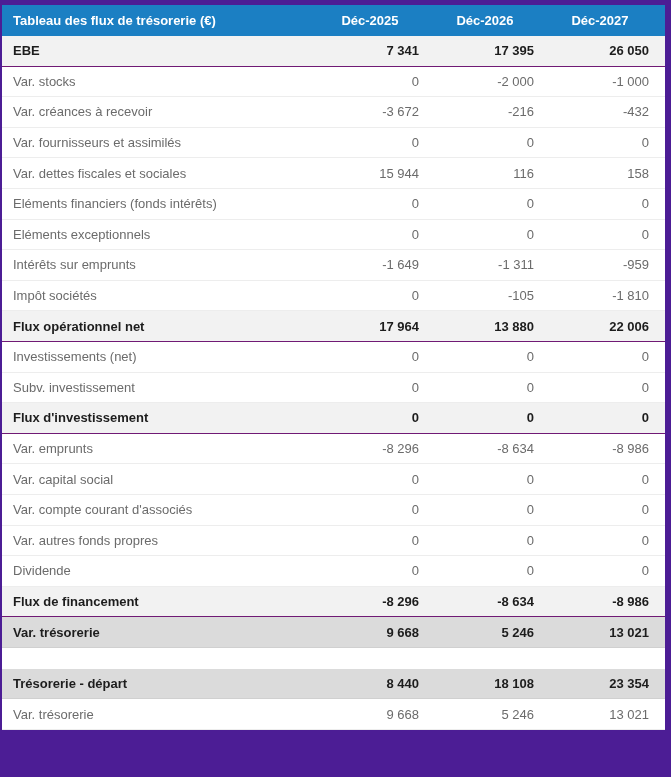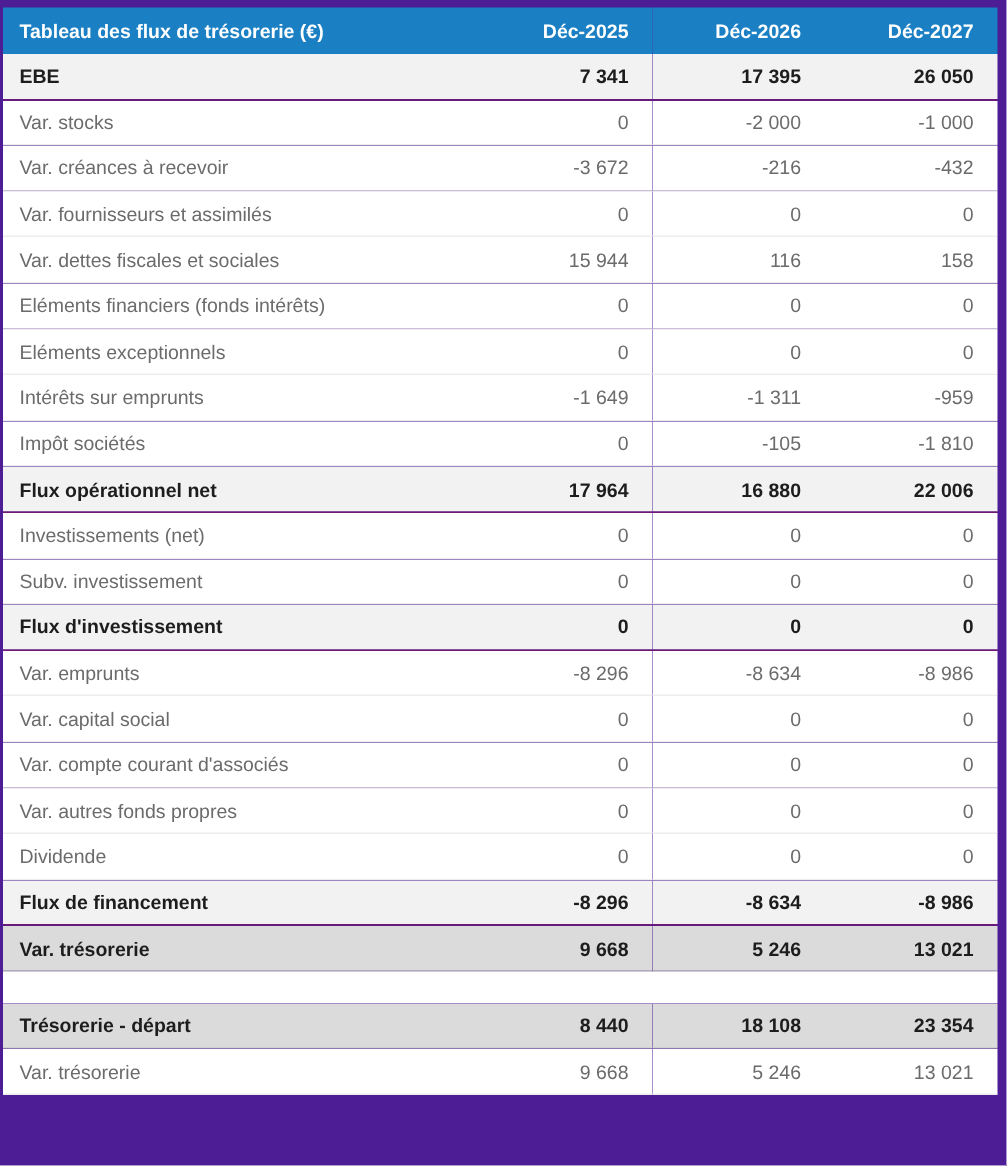--- a/index.html
+++ b/index.html
@@ -3,21 +3,21 @@
 <meta charset="utf-8">
 <style>
   html,body{margin:0;padding:0;background:#ffffff;}
   body{font-family:"Liberation Sans","DejaVu Sans",sans-serif;-webkit-font-smoothing:antialiased;}
   .page{width:671px;height:777px;overflow:hidden;background:#4c1d95;}
   table.flux{border-collapse:collapse;table-layout:fixed;width:663px;margin:5px 0 0 2px;}
   col.c-label{width:318px;}
   col.c-num{width:115px;}
   thead th{background:var(--header-bg,#1b7fc3);color:var(--header-text,#fff);font-weight:bold;height:29px;font-size:13px;}
   th.title{text-align:left;padding-left:11px;white-space:nowrap;}
-  th.num{text-align:right;padding-right:16px;white-space:nowrap;}
+  th.num{text-align:center;padding-right:16px;white-space:nowrap;}
   tbody td{font-size:13px;height:27.6px;white-space:nowrap;overflow:hidden;}
   td.label{padding-left:11px;text-align:left;}
   td.num{text-align:right;padding-right:16px;}
   tr.normal td{background:#ffffff;color:var(--row-text,#6b6b6b);border-bottom:1px solid #ededed;font-weight:normal;}
   tr.subtotal td{background:var(--subtotal-bg,#f2f2f2);color:var(--strong-text,#1d1d1d);font-weight:bold;border-bottom:1px solid #701a75;}
   tr.total td{background:var(--total-bg,#dbdbdb);color:var(--strong-text,#1d1d1d);font-weight:bold;border-bottom:1px solid #d0d0d0;}
   tr.spacer td{background:#ffffff;height:19px;border:none;}
 </style>
 </head>
 <body>
@@ -89,21 +89,21 @@
         </tr>
         <tr class="normal">
           <td class="label">Impôt sociétés</td>
           <td class="num">0</td>
           <td class="num">-105</td>
           <td class="num">-1 810</td>
         </tr>
         <tr class="subtotal">
           <td class="label">Flux opérationnel net</td>
           <td class="num">17 964</td>
-          <td class="num">16 880</td>
+          <td class="num">13 880</td>
           <td class="num">22 006</td>
         </tr>
         <tr class="normal">
           <td class="label">Investissements (net)</td>
           <td class="num">0</td>
           <td class="num">0</td>
           <td class="num">0</td>
         </tr>
         <tr class="normal">
           <td class="label">Subv. investissement</td>

